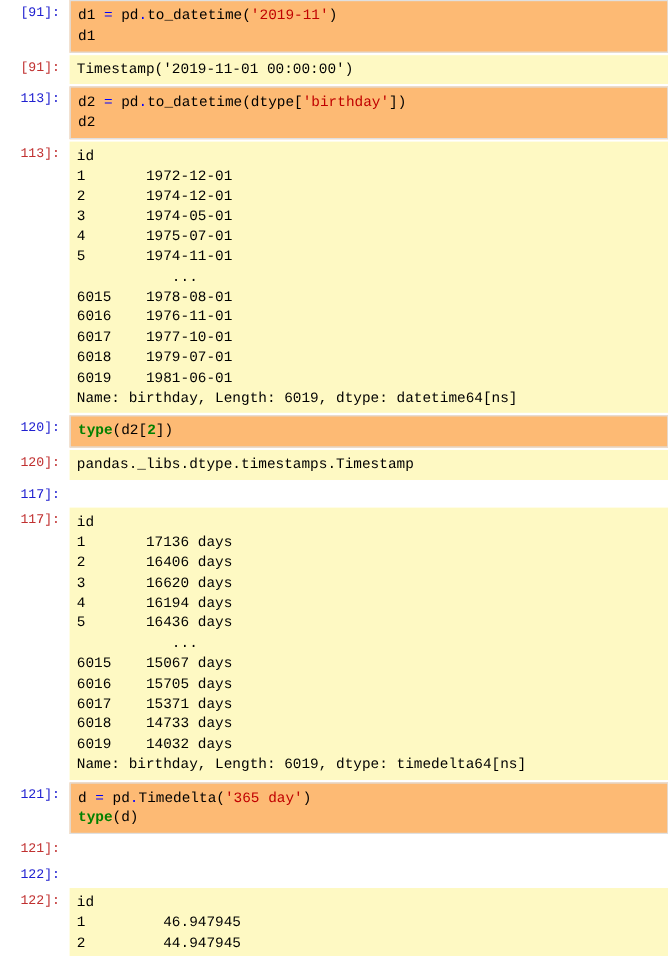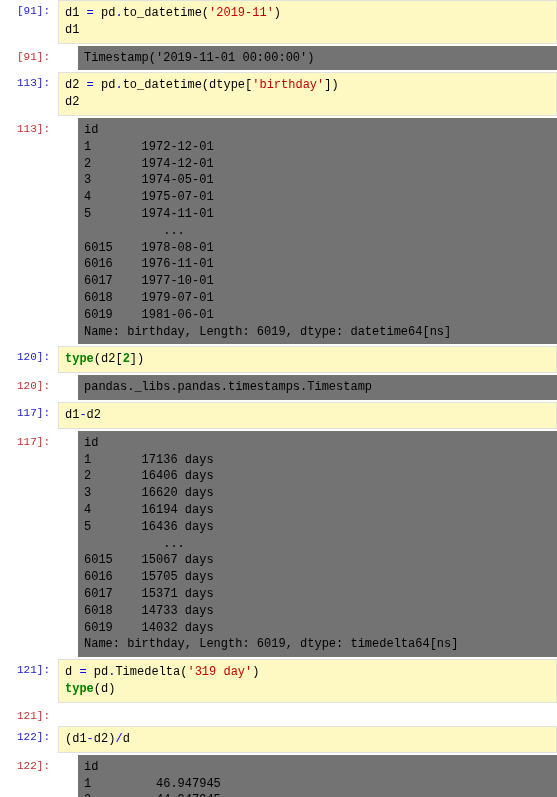--- a/index.html
+++ b/index.html
@@ -31,26 +31,25 @@
   .prompt-out {
     color: #c03030;
   }
   .content {
     flex: 1;
     padding: 4px 6px;
     white-space: pre;
     overflow: hidden;
   }
   .input-cell .content {
-    background: #fef9c3;
+    background: #fdba74;
     border: 1px solid #e0e0e0;
   }
   .output-cell .content {
-    background: #737373;
-    margin-left: 20px;
+    background: #fef9c3;
   }
   .c-blue { color: #0000ff; }
   .c-str { color: #c00000; }
   .c-func-green { color: #008000; font-weight: bold; }
 </style>
 </head>
 <body>
 
 <div id="container">
     <div class="cell input-cell">
@@ -82,53 +81,51 @@
 6018    1979-07-01
 6019    1981-06-01
 Name: birthday, Length: 6019, dtype: datetime64[ns]</div>
     </div>
     <div class="cell input-cell">
       <div class="prompt prompt-in">120]:</div>
       <div class="content"><span class="c-func-green">type</span><span>(d2[</span><span class="c-func-green">2</span><span>])</span></div>
     </div>
     <div class="cell output-cell">
       <div class="prompt prompt-out">120]:</div>
-      <div class="content">pandas._libs.pandas.timestamps.Timestamp</div>
+      <div class="content">pandas._libs.dtype.timestamps.Timestamp</div>
     </div>
     <div class="cell input-cell">
       <div class="prompt prompt-in">117]:</div>
-      <div class="content"><span>d1</span><span class="c-blue">-</span><span>d2</span></div>
     </div>
     <div class="cell output-cell">
       <div class="prompt prompt-out">117]:</div>
       <div class="content">id
 1       17136 days
 2       16406 days
 3       16620 days
 4       16194 days
 5       16436 days
            ...
 6015    15067 days
 6016    15705 days
 6017    15371 days
 6018    14733 days
 6019    14032 days
 Name: birthday, Length: 6019, dtype: timedelta64[ns]</div>
     </div>
     <div class="cell input-cell">
       <div class="prompt prompt-in">121]:</div>
-      <div class="content"><span>d </span><span class="c-blue">=</span><span> pd</span><span class="c-blue">.</span><span>Timedelta(</span><span class="c-str">'319 day'</span><span>)
+      <div class="content"><span>d </span><span class="c-blue">=</span><span> pd</span><span class="c-blue">.</span><span>Timedelta(</span><span class="c-str">'365 day'</span><span>)
 </span><span class="c-func-green">type</span><span>(d)</span></div>
     </div>
     <div class="cell output-cell">
       <div class="prompt prompt-out">121]:</div>
     </div>
     <div class="cell input-cell">
       <div class="prompt prompt-in">122]:</div>
-      <div class="content"><span>(d1</span><span class="c-blue">-</span><span>d2)</span><span class="c-blue">/</span><span>d</span></div>
     </div>
     <div class="cell output-cell">
       <div class="prompt prompt-out">122]:</div>
       <div class="content">id
 1         46.947945
 2         44.947945
 3         45.534247
 4         44.367123</div>
     </div>
   </div>

